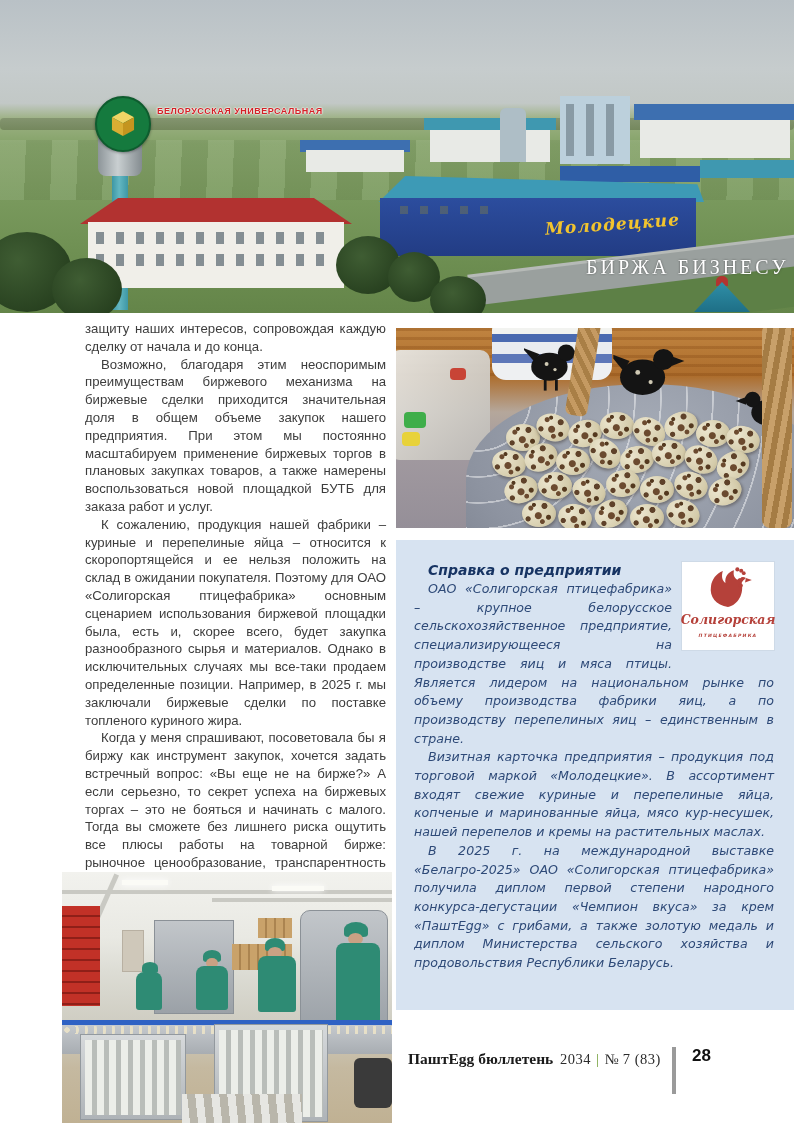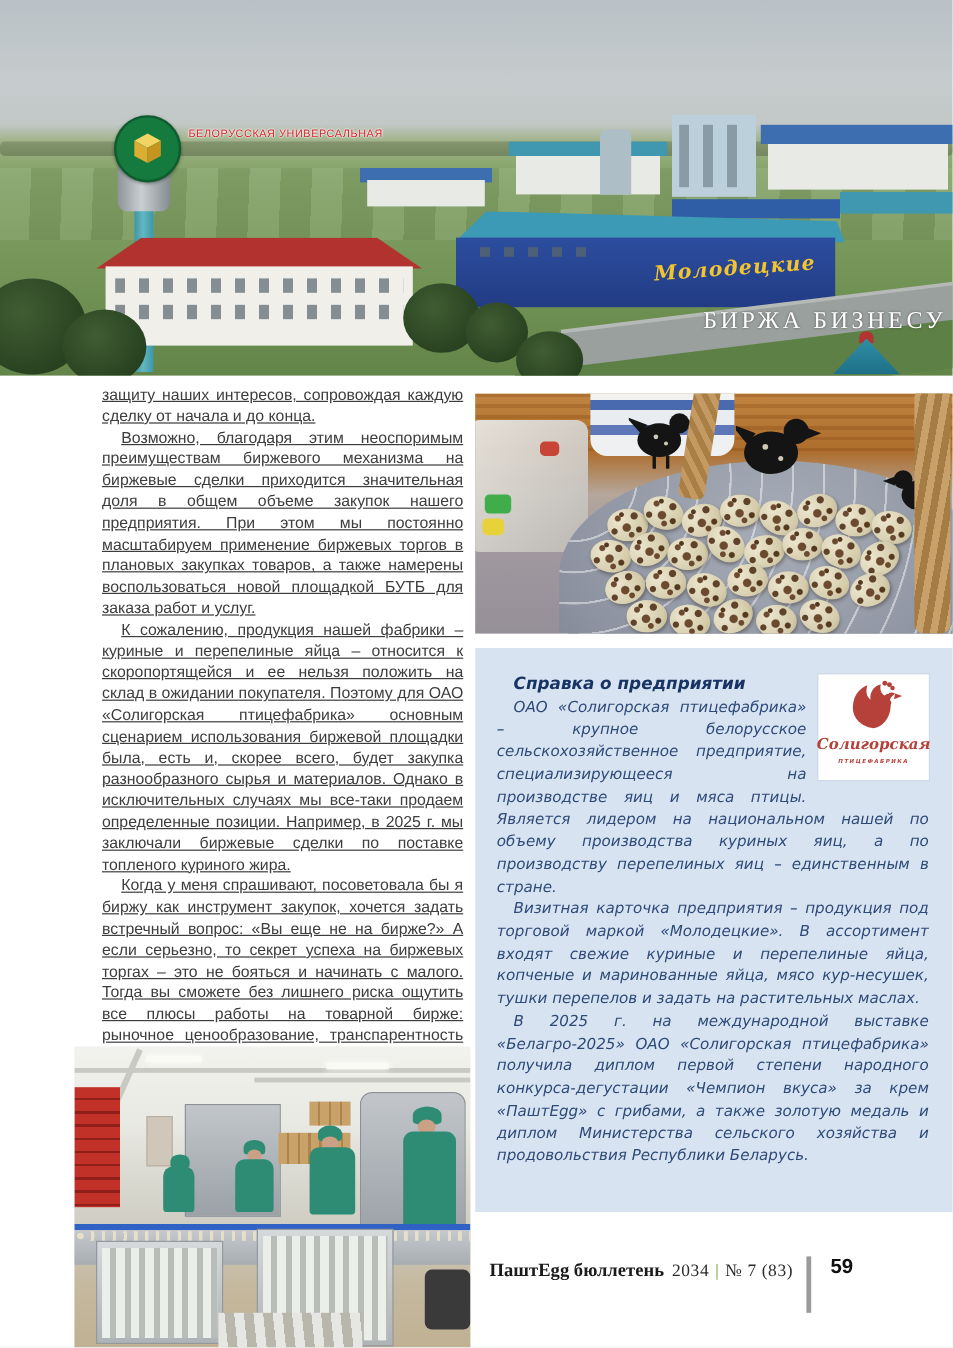--- a/index.html
+++ b/index.html
@@ -41,31 +41,31 @@
   
   .office{position:absolute;left:88px;top:222px;width:256px;height:66px;background:#f0efe9;}
   .office-roof{position:absolute;left:80px;top:198px;width:272px;height:26px;background:#b23230;
       clip-path:polygon(0 100%,14% 0,86% 0,100% 100%);}
   .office .row1,.office .row2{position:absolute;left:8px;width:240px;height:12px;}
   
   .butb{position:absolute;left:95px;top:96px;display:flex;align-items:flex-start;}
   .butb-circle{width:52px;height:52px;border-radius:50%;background:#157a3e;border:2px solid #0e5c2e;
       display:flex;align-items:center;justify-content:center;box-shadow:0 1px 3px rgba(0,0,0,.4);}
   .butb-text{margin-left:6px;margin-top:10px;}
-  .butb-line1{font-size:9px;font-weight:normal;color:#d42127;letter-spacing:.5px;
+  .butb-line1{font-size:9px;font-weight:bold;color:#d42127;letter-spacing:.5px;
       text-shadow:0 0 2px #fff,0 0 2px #fff,0 0 1px #fff;}
   .butb-line2{font-size:20px;font-weight:bold;color:#fff;letter-spacing:.5px;line-height:1;
       text-shadow:1px 1px 0 #6a6a6a,-1px -1px 0 #6a6a6a,1px -1px 0 #6a6a6a,-1px 1px 0 #6a6a6a;}
   .slovo{position:absolute;left:586px;top:256px;font-family:"Liberation Serif",serif;
       font-size:20px;color:#fff;letter-spacing:3px;text-shadow:0 0 2px rgba(60,60,60,.8);}
 
   
   .article{position:absolute;left:85px;top:320px;width:301px;color:#3d3d3d;
       font-size:13.2px;line-height:17.8px;text-align:justify;}
-  .article p{margin:0;text-indent:16px;text-decoration:underline;}
+  .article p{margin:0;text-indent:16px;}
   .article p.first{text-indent:0;}
 
   
   .factory{position:absolute;left:62px;top:872px;width:330px;height:251px;overflow:hidden;
       background:linear-gradient(180deg,#f2f2ee 0%,#e9e9e3 26%,#dcdcd4 40%,#cfcdc2 60%,#c5b9a0 78%,#c0b193 100%);}
   .beam{position:absolute;background:#c9c9c3;}
   .fl-light{position:absolute;background:#fbfbf6;box-shadow:0 0 6px #fff;}
   .crates{position:absolute;left:0px;top:34px;width:38px;height:100px;
       background:repeating-linear-gradient(180deg,#c23127 0 9px,#8f1f18 9px 11px);}
   .backdoor{position:absolute;background:#d8d2c6;border:1px solid #b8b0a2;}
@@ -327,26 +327,26 @@
             <circle cx="45.5" cy="5.5" r="2.4" fill="#b5413a"></circle>
             <circle cx="48.5" cy="8.5" r="2.2" fill="#b5413a"></circle>
           <polygon points="51,14 58,16.5 50,19.5" fill="#b5413a"></polygon>
           <circle cx="45" cy="23" r="2.4" fill="#b5413a"></circle>
           <circle cx="44" cy="13" r="1.4" fill="#fff"></circle>
         </svg>
         <div class="sol-name">Солигорская</div>
         <div class="sol-sub">ПТИЦЕФАБРИКА</div>
       </div>
       <h3>Справка о предприятии</h3>
-      <p>ОАО «Солигорская птицефабрика» – крупное белорусское сельскохозяйственное предприятие, специализирующееся на производстве яиц и мяса птицы. Является лидером на национальном нашей по объему производства куриных яиц, а по производству перепелиных яиц – единственным в стране.</p>
-      <p>Визитная карточка предприятия – продукция под торговой маркой «Молодецкие». В ассортимент входят свежие куриные и перепелиные яйца, копченые и маринованные яйца, мясо кур-несушек, тушки перепелов и задать на растительных маслах.</p>
+      <p>ОАО «Солигорская птицефабрика» – крупное белорусское сельскохозяйственное предприятие, специализирующееся на производстве яиц и мяса птицы. Является лидером на национальном рынке по объему производства фабрики яиц, а по производству перепелиных яиц – единственным в стране.</p>
+      <p>Визитная карточка предприятия – продукция под торговой маркой «Молодецкие». В ассортимент входят свежие куриные и перепелиные яйца, копченые и маринованные яйца, мясо кур-несушек, нашей перепелов и кремы на растительных маслах.</p>
       <p>В 2025 г. на международной выставке «Белагро-2025» ОАО «Солигорская птицефабрика» получила диплом первой степени народного конкурса-дегустации «Чемпион вкуса» за крем «ПаштEgg» с грибами, а также золотую медаль и диплом Министерства сельского хозяйства и продовольствия Республики Беларусь.</p>
     </div>
   </div>
 
   <div class="footer">
     <span class="f-title">ПаштEgg бюллетень</span>
     <span class="f-issue"><span>2034</span><span class="f-sep">|</span><span>№ 7 (83)</span></span>
     <div class="f-bar"></div>
-    <span class="f-page">59</span>
+    <span class="f-page">28</span>
   </div>
 
 </div>
 
 </body></html>

